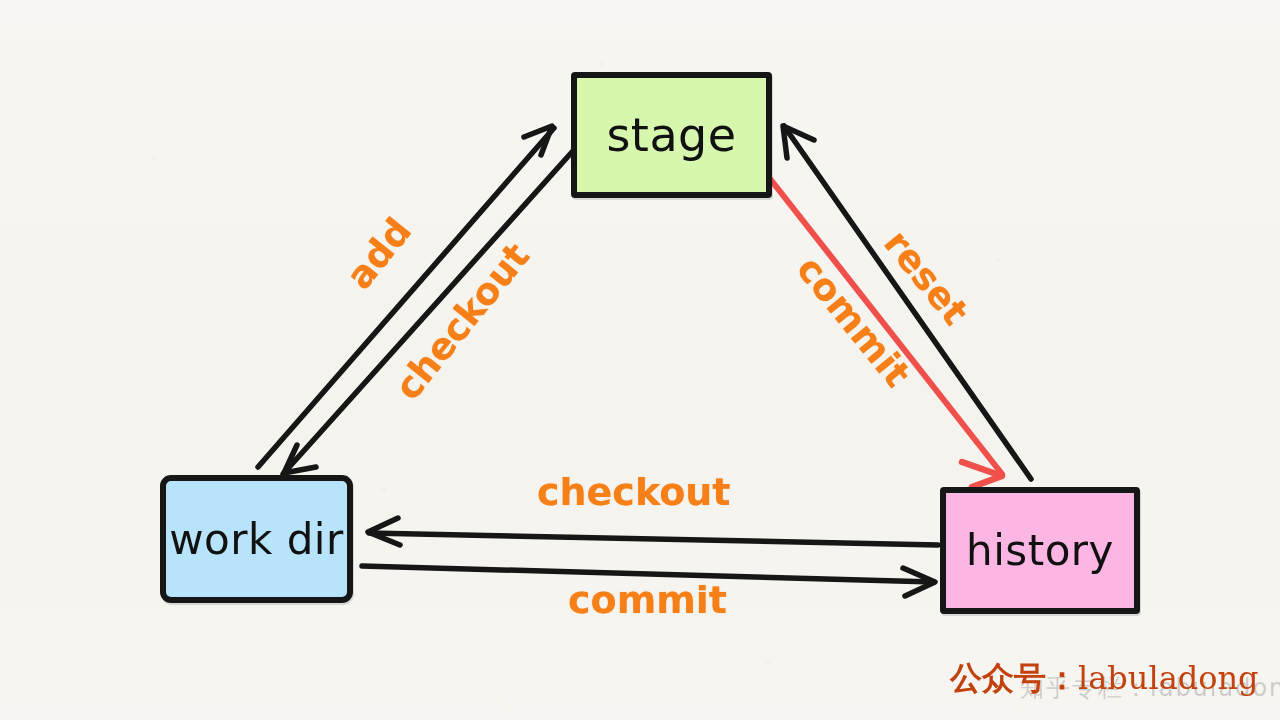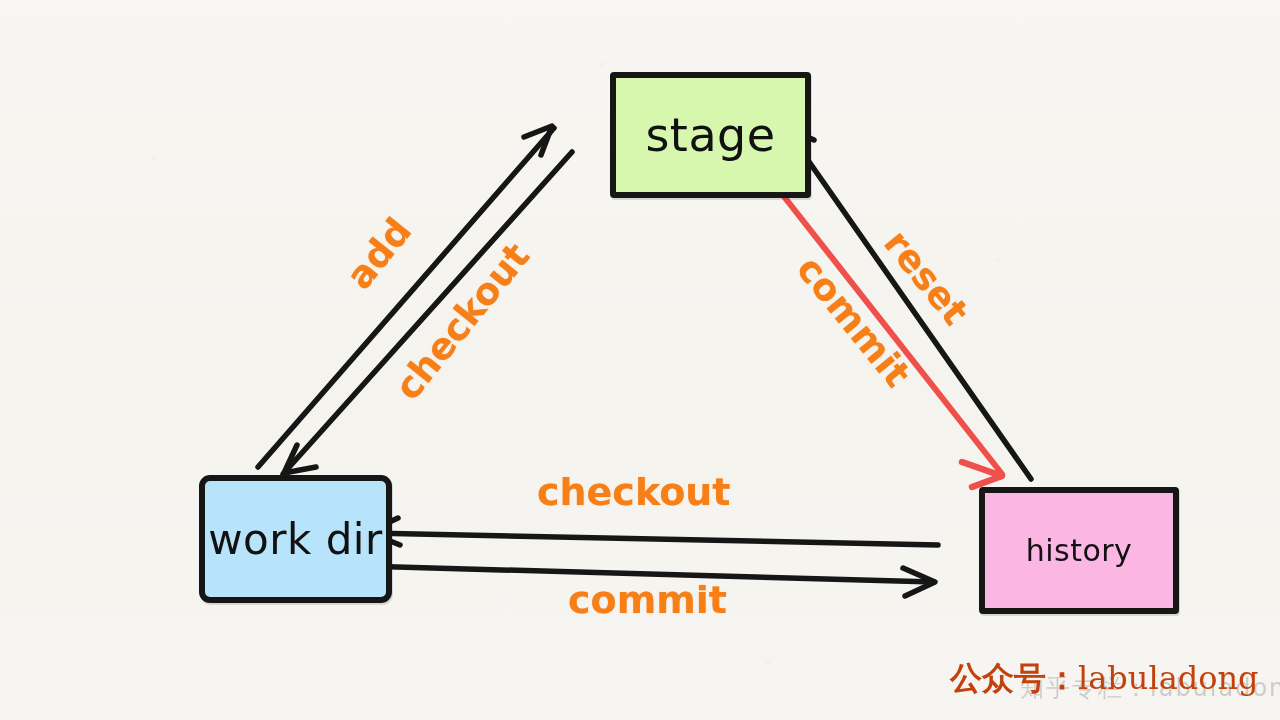--- a/index.html
+++ b/index.html
@@ -29,25 +29,24 @@
     position:absolute;
     box-sizing:border-box;
     border:6px solid #161616;
     border-radius:4px;
     display:flex;align-items:center;justify-content:center;
     color:#111;
     font-family:"DejaVu Sans", sans-serif;
     font-size:46px;
     letter-spacing:.5px;
     box-shadow:1px 2px 0 rgba(0,0,0,.12);
-    margin-left:39px;
   }
   #node-stage{left:571px;top:72px;width:201px;height:126px;background:#d7f6ae;}
   #node-workdir{left:160px;top:475px;width:193px;height:128px;background:#b7e4fb;font-size:42px;border-radius:11px;}
-  #node-history{left:940px;top:487px;width:200px;height:127px;background:#fcb6e4;font-size:30px;}
+  #node-history{left:940px;top:487px;width:200px;height:127px;background:#fcb6e4;font-size:42px;}
 
   .edge-label{
     position:absolute;
     color:#f77f17;
     font-family:"DejaVu Sans", sans-serif;
     font-weight:700;
     white-space:nowrap;
     transform-origin:center center;
     text-shadow:0 0 1px rgba(247,127,23,.5);
   }

